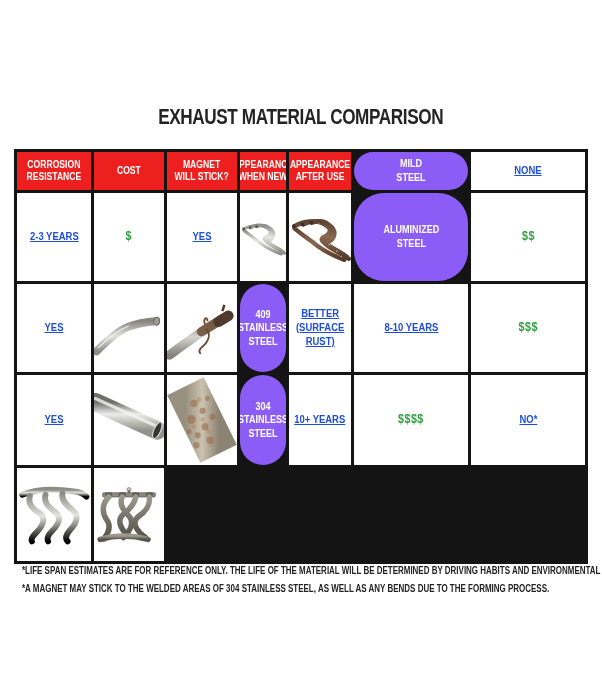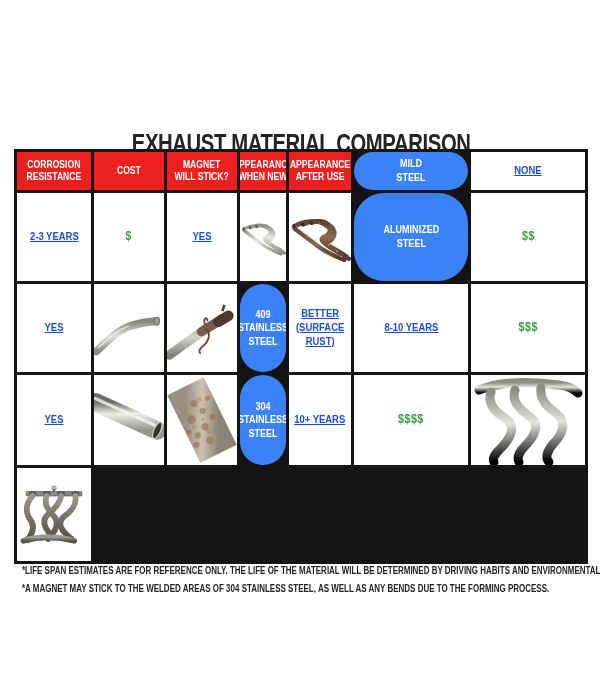--- a/index.html
+++ b/index.html
@@ -4,23 +4,23 @@
 <style>
   html,body{margin:0;padding:0;background:#ffffff;}
   .page{
     position:relative;
     width:602px;height:700px;
     background:#ffffff;
     font-family:"Liberation Sans", sans-serif;
     overflow:hidden;
   }
   .title{
-    position:absolute;top:128px;left:0;width:602px;
+    position:absolute;top:104px;left:0;width:602px;
     text-align:center;
-    font-size:26px;font-weight:bold;color:#232323;
+    font-size:22px;font-weight:bold;color:#232323;
     letter-spacing:-0.5px;
     white-space:nowrap;
   }
   .title .squeeze{display:inline-block;transform:scaleX(0.78);transform-origin:center;}
   .tbl{
     position:absolute;top:149px;left:14px;
     display:grid;
     grid-template-columns:74px 70px 70px 46px 62px 114px 114px;
     grid-template-rows:38px 88px 88px 90px 93px;
     gap:3px;
@@ -35,21 +35,21 @@
   }
   .cell .cond{
     display:inline-block;
     transform:scaleX(0.86);transform-origin:center;
     white-space:pre-line;
     font-weight:bold;
     line-height:1.25;
   }
   .hdr{background:#ee1f1f;color:#ffffff;}
   .hdr .cond{font-size:10px;}
-  .mat{background:#3b82f6;color:#ffffff;border-radius:30px;}
+  .mat{background:#8b5cf6;color:#ffffff;border-radius:30px;}
   .mat .cond{font-size:10.5px;line-height:1.3;}
   .body-cell{color:#1d4ed8;text-decoration:underline;}
   .body-cell .cond{font-size:11px;}
   .cost-cell{color:#2f9e3d;}
   .cost-cell .cond{font-size:12.5px;letter-spacing:0.5px;}
   .photo-cell{padding:0;}
   .photo-cell svg{display:block;width:114px;}
   .footnotes{
     position:absolute;top:562px;left:22px;width:570px;
     color:#232323;font-weight:bold;font-size:10.5px;line-height:1.7;
@@ -274,20 +274,23 @@
         <span class="cond">304
 STAINLESS
 STEEL</span>
       </div>
     <div class="cell body-cell">
         <span class="cond">10+ YEARS</span>
       </div>
     <div class="cell cost-cell">
         <span class="cond">$$$$</span>
       </div>
+    <div class="cell body-cell">
+        <span class="cond">NO*</span>
+      </div>
     <div class="cell photo-cell">
       <svg viewBox="0 0 114 93" height="93">
         <defs>
           <linearGradient id="sv6" x1="0" y1="0" x2="0" y2="1">
             <stop offset="0" stop-color="#8c8c86"></stop>
               <stop offset="0.45" stop-color="#e3e3df"></stop>
               <stop offset="1" stop-color="#88
 8883"></stop>
           </linearGradient>
         </defs>

